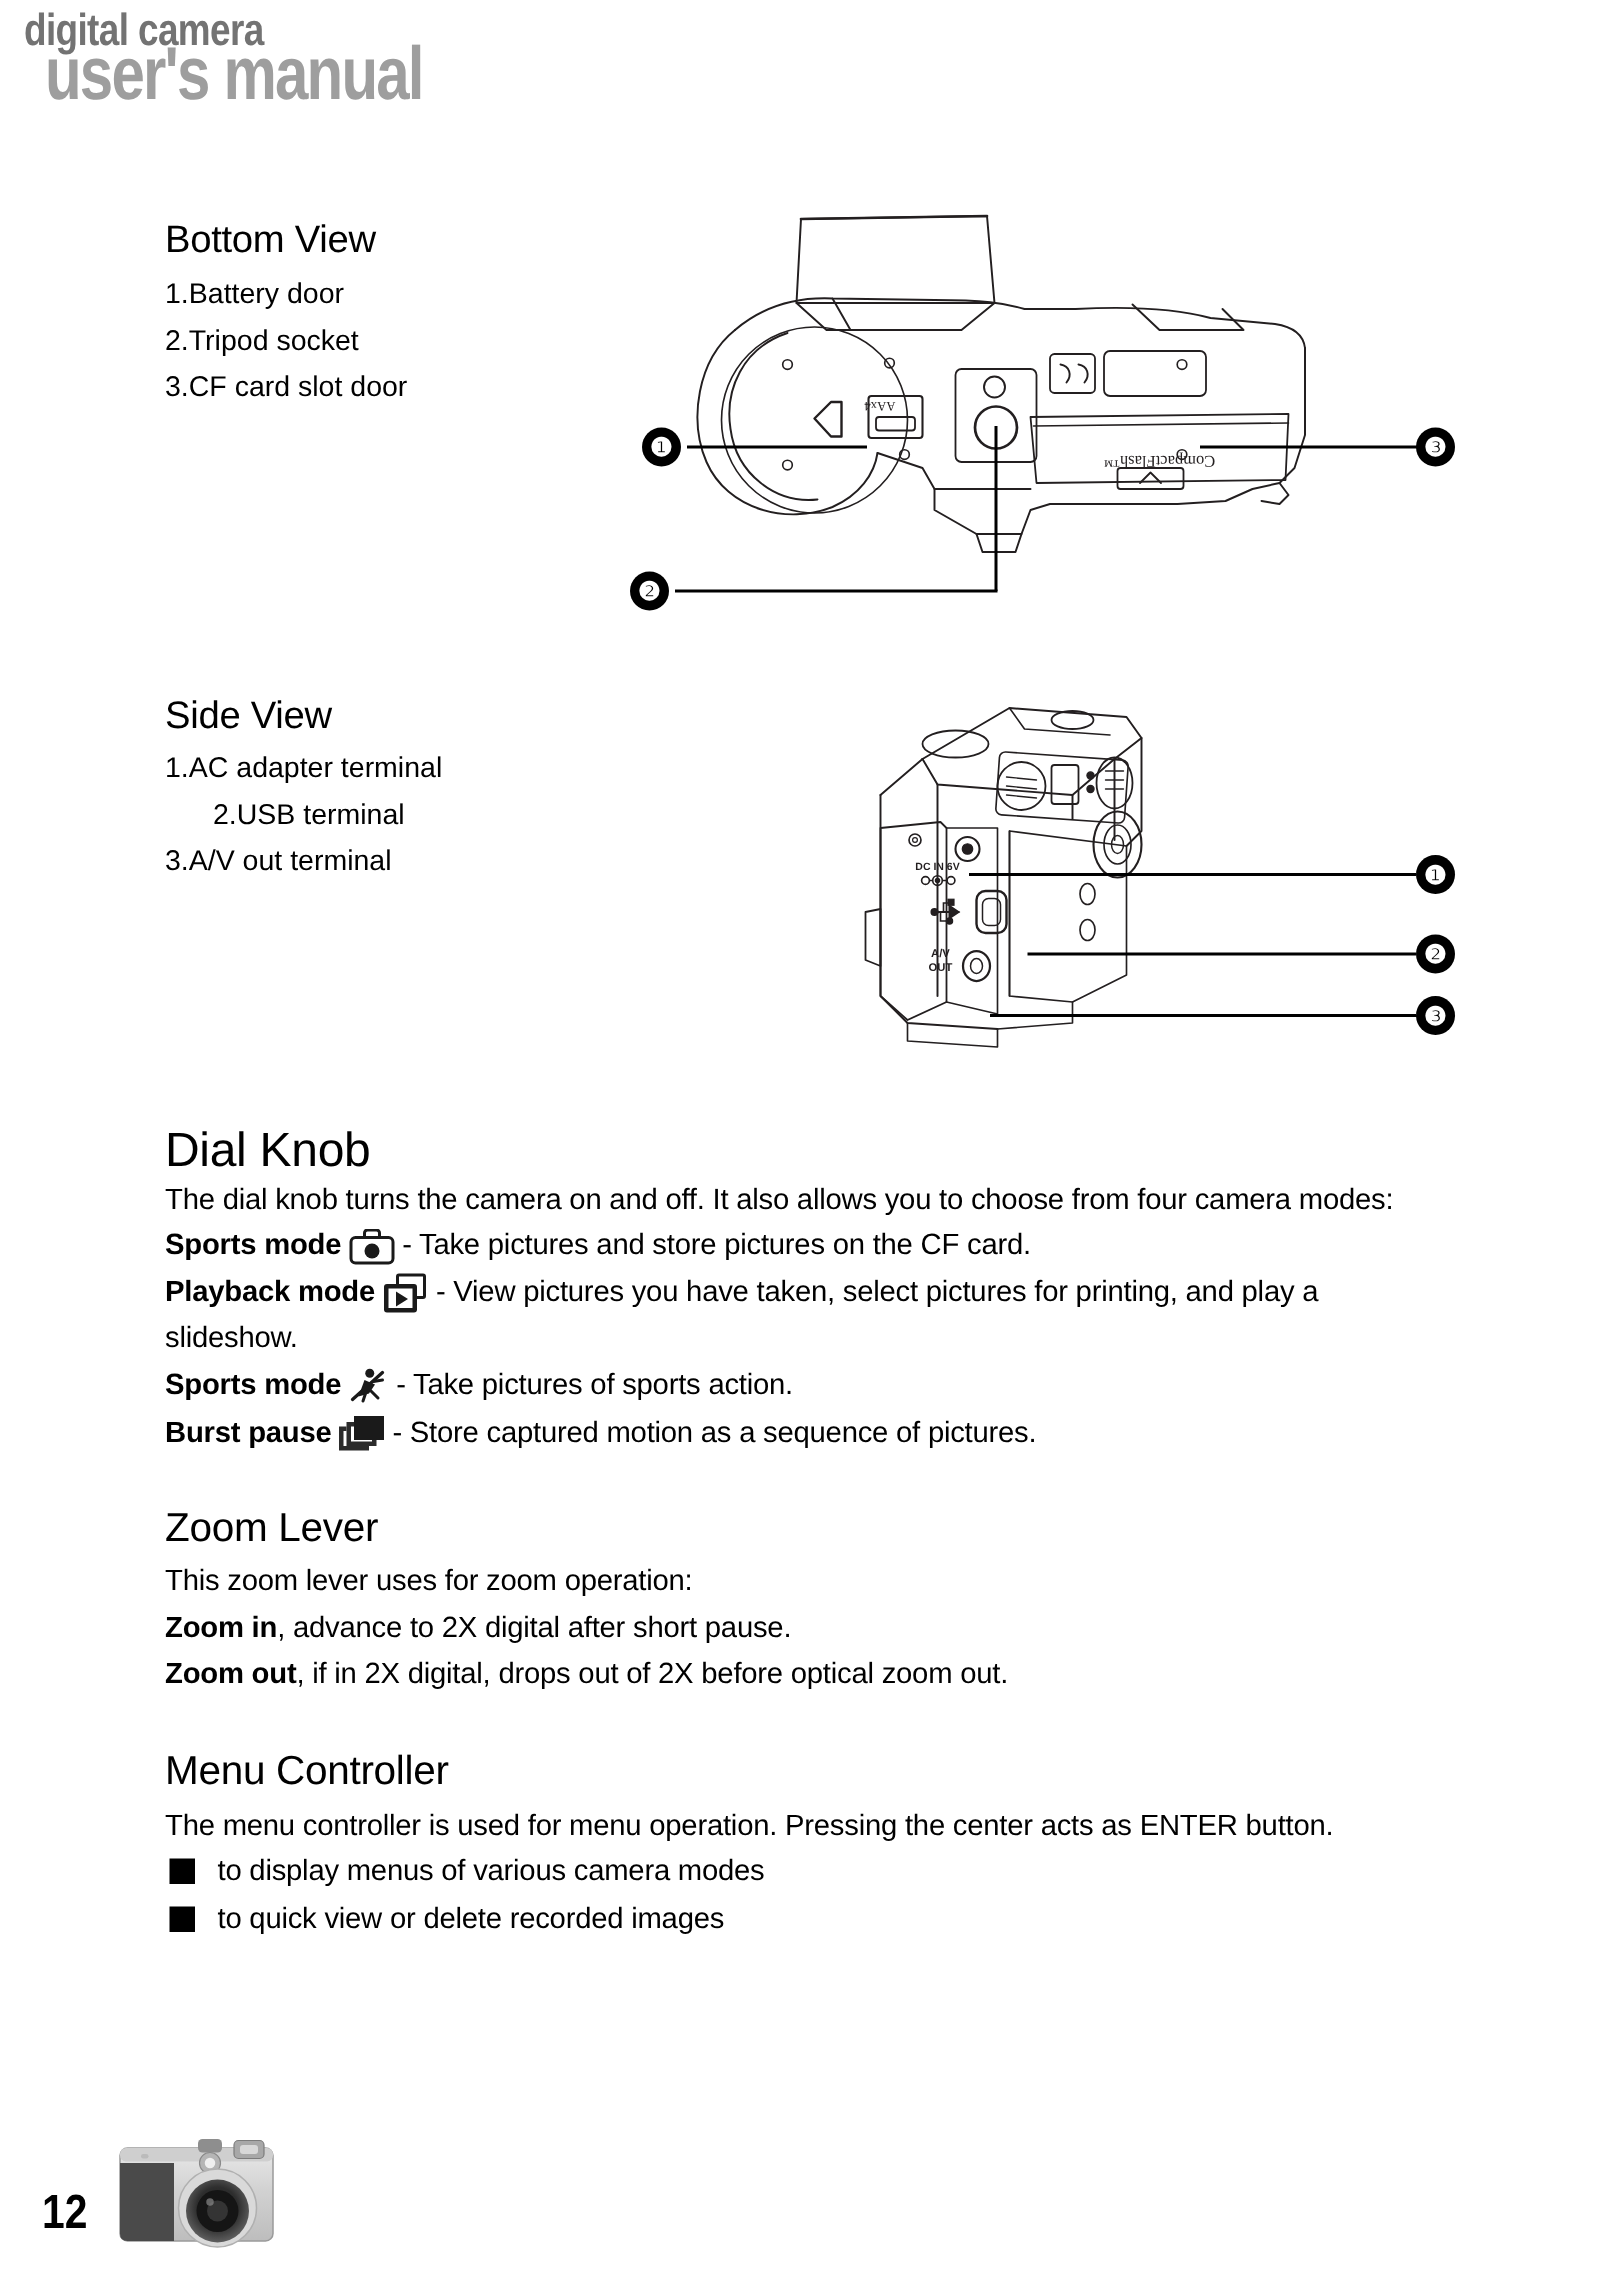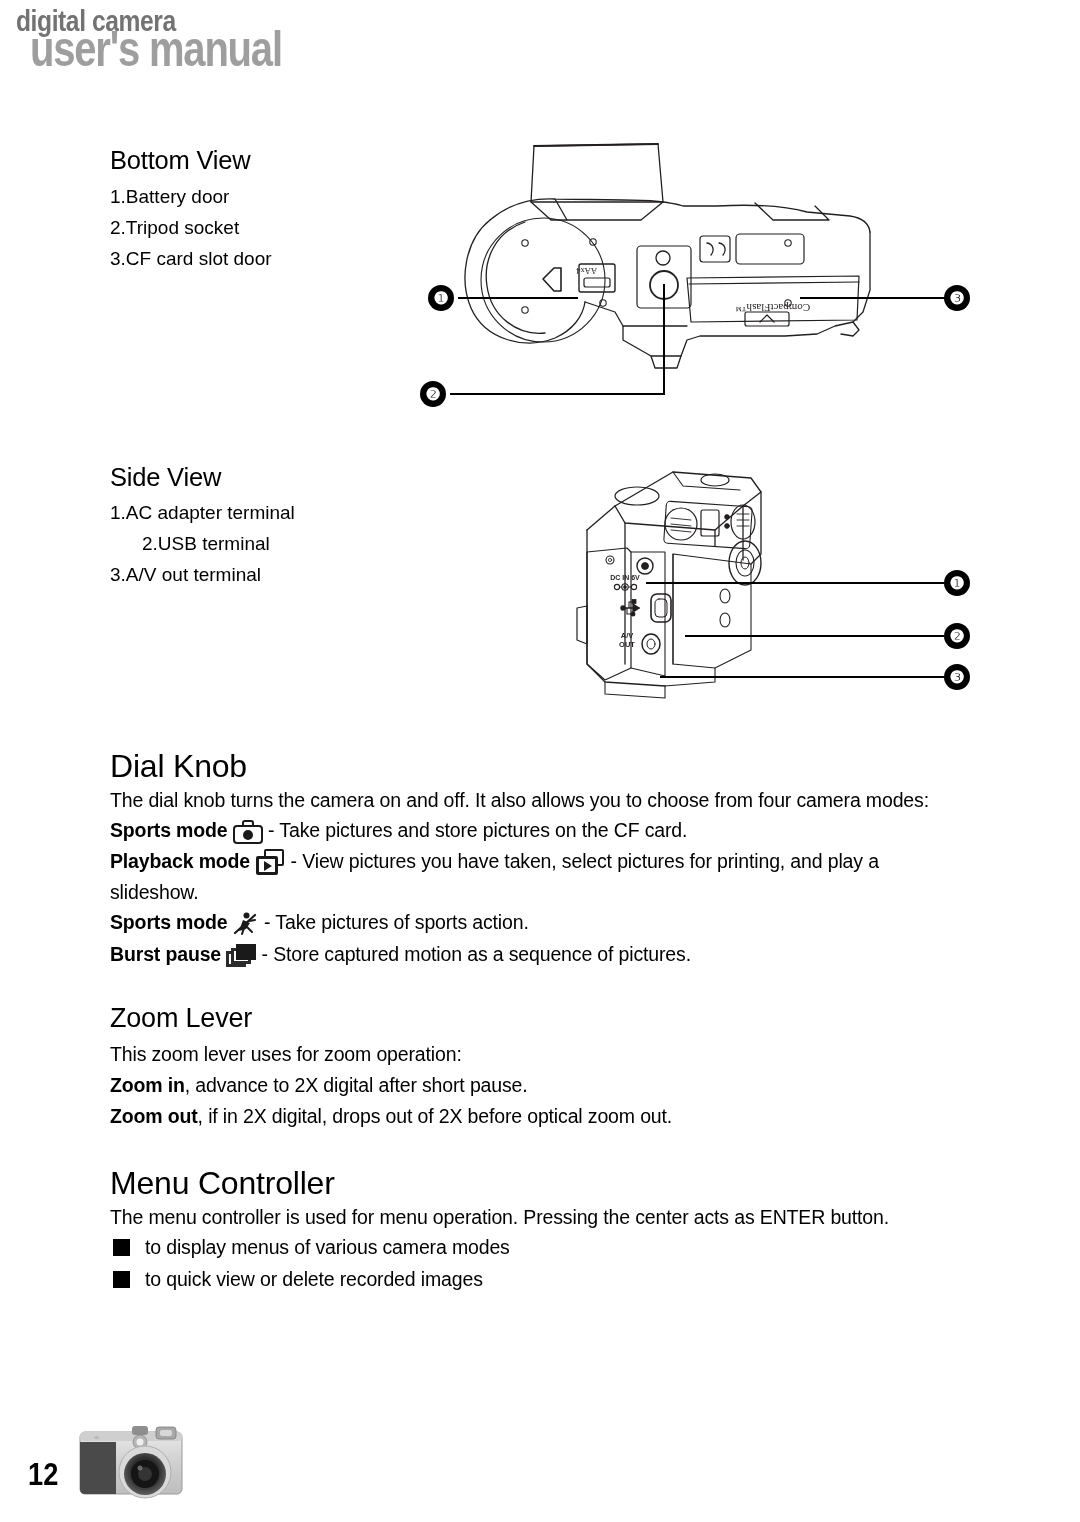--- a/index.html
+++ b/index.html
@@ -360,21 +360,21 @@
 
 <div class="body-line" style="left:110px; top:1043px;">This zoom lever uses for zoom operation:</div>
 
 <div class="body-line" style="left:110px; top:1074px;">
   <b>Zoom in</b><span>, advance to 2X digital after short pause.</span>
 </div>
 <div class="body-line" style="left:110px; top:1105px;">
   <b>Zoom out</b><span>, if in 2X digital, drops out of 2X before optical zoom out.</span>
 </div>
 
-<div class="sec-head" style="left:110px; top:1165px; font-size:32px;">Menu Controller</div>
+<div class="sec-head" style="left:110px; top:1165px; font-size:27px;">Menu Controller</div>
 
 <div class="body-line" style="left:110px; top:1206px;">The menu controller is used for menu operation. Pressing the center acts as ENTER button.</div>
 
 <div class="sq-bullet" style="left:113px; top:1239px;"></div>
 <div class="body-line" style="left:145px; top:1236px;">to display menus of various camera modes</div>
 
 <div class="sq-bullet" style="left:113px; top:1271px;"></div>
 <div class="body-line" style="left:145px; top:1268px;">to quick view or delete recorded images</div>
 
 <div class="page-num">12</div>

